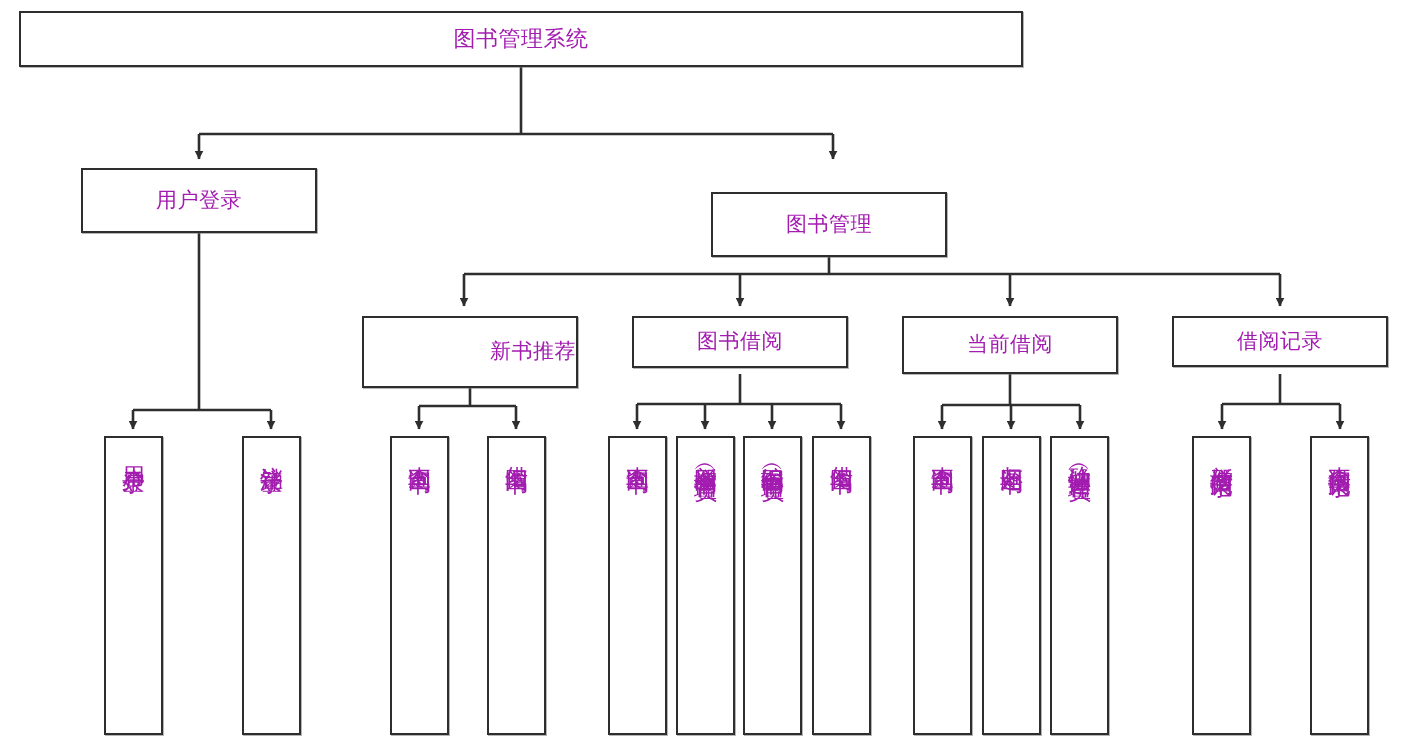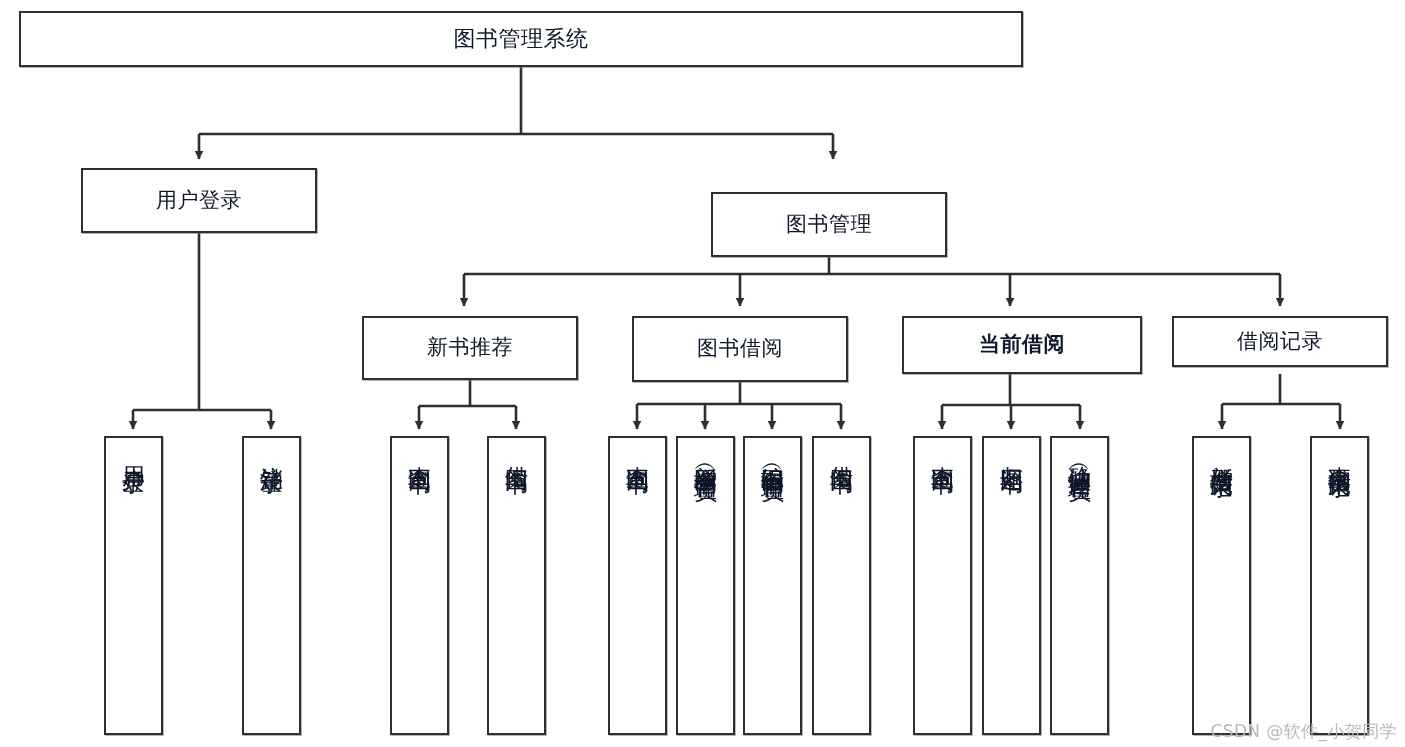--- a/index.html
+++ b/index.html
@@ -31,21 +31,21 @@
     box-sizing: border-box;
     background: #ffffff;
     border: 2px solid #2e2e2e;
     box-shadow: 1px 1px 0 0 rgba(120,120,120,0.55);
     display: flex;
     align-items: center;
     justify-content: center;
     z-index: 2;
   }
   .node .node-label {
-    color: #0f172a;
+    color: #a21caf;
     line-height: 1.12;
     letter-spacing: 0.5px;
     text-align: center;
     white-space: pre-line;
   }
   
   .node-h .node-label {
     font-size: 21px;
   }
   .node-root .node-label {
@@ -135,29 +135,29 @@
   </div>
 
   <div class="node node-h" style="left:81px; top:168px; width:236px; height:65px;">
     <span class="node-label">用户登录</span>
   </div>
 
   <div class="node node-h" style="left:711px; top:168px; width:236px; height:65px;margin-top:24px;">
     <span class="node-label">图书管理</span>
   </div>
 
-  <div class="node node-h" style="left:362px; top:316px; width:216px; height:64px;">
+  <div class="node node-h" style="left:362px; top:316px; width:216px; height:72px;justify-content:flex-end;">
     <span class="node-label">新书推荐</span>
   </div>
 
-  <div class="node node-h" style="left:632px; top:316px; width:216px; height:66px;">
+  <div class="node node-h" style="left:632px; top:316px; width:216px; height:52px;">
     <span class="node-label">图书借阅</span>
   </div>
 
-  <div class="node node-h" style="left:902px; top:316px; width:240px; height:58px;font-weight:bold;">
+  <div class="node node-h" style="left:902px; top:316px; width:216px; height:58px;">
     <span class="node-label">当前借阅</span>
   </div>
 
   <div class="node node-h" style="left:1172px; top:316px; width:216px; height:51px;">
     <span class="node-label">借阅记录</span>
   </div>
 
   <div class="node node-v" style="left:104px; top:436px; width:59px; height:299px;">
     <span class="node-label">用户登录</span>
   </div>
@@ -203,15 +203,14 @@
   </div>
 
   <div class="node node-v" style="left:1192px; top:436px; width:59px; height:299px;">
     <span class="node-label">新增借阅记录</span>
   </div>
 
   <div class="node node-v" style="left:1310px; top:436px; width:59px; height:299px;">
     <span class="node-label">查询借阅记录</span>
   </div>
 
-  <div class="watermark">CSDN @软件_小贺同学</div>
 
 </div>
 
 </body></html>

